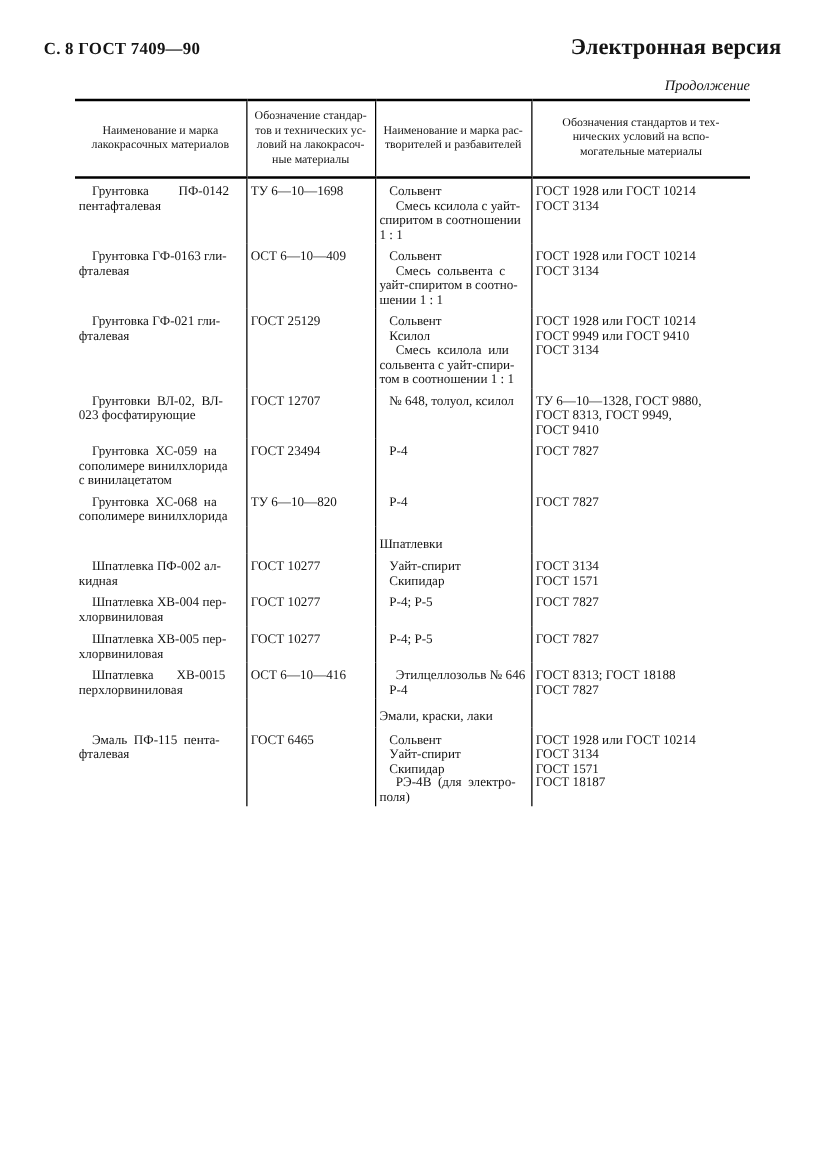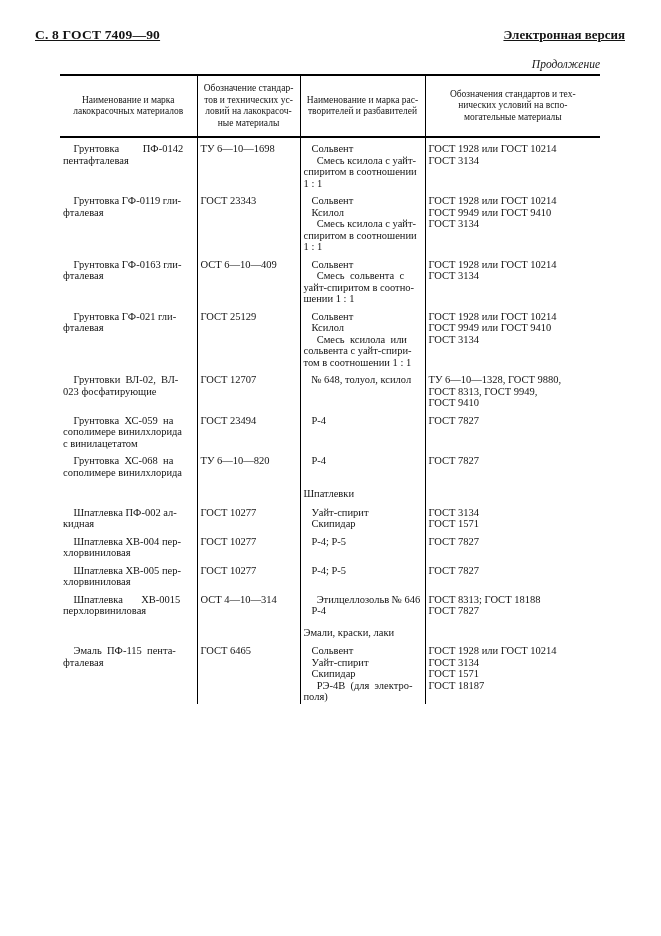--- a/index.html
+++ b/index.html
@@ -14,28 +14,27 @@
     font-family: "Liberation Serif", serif;
     color: #141414;
     overflow: hidden;
   }
   .topbar {
     display: flex;
     justify-content: space-between;
     align-items: baseline;
     margin: 27px 36px 0 35px;
     font-weight: bold;
-    text-decoration: underline;
   }
   .doc-title {
     font-size: 13.5px;
     letter-spacing: 0.2px;
   }
   .version-label {
-    font-size: 13px;
+    font-size: 18px;
   }
   .continuation {
     text-align: right;
     margin: 15px 61px 4px 4px;
     font-style: italic;
     font-size: 11.5px;
   }
   table.main-table {
     border-collapse: collapse;
     table-layout: fixed;
@@ -120,33 +119,20 @@
 пентафталевая</td>
         <td>ТУ 6—10—1698</td>
         <td>   Сольвент
      Смесь ксилола с уайт-
 спиритом в соотношении
 1 : 1</td>
         <td>ГОСТ 1928 или ГОСТ 10214
 ГОСТ 3134</td>
       </tr>
       <tr>
-        <td>    Грунтовка ГФ-0119 гли-
-фталевая</td>
-        <td>ГОСТ 23343</td>
-        <td>   Сольвент
-   Ксилол
-     Смесь ксилола с уайт-
-спиритом в соотношении
-1 : 1</td>
-        <td>ГОСТ 1928 или ГОСТ 10214
-ГОСТ 9949 или ГОСТ 9410
-ГОСТ 3134</td>
-      </tr>
-      <tr>
         <td>    Грунтовка ГФ-0163 гли-
 фталевая</td>
         <td>ОСТ 6—10—409</td>
         <td>   Сольвент
      Смесь  сольвента  с
 уайт-спиритом в соотно-
 шении 1 : 1</td>
         <td>ГОСТ 1928 или ГОСТ 10214
 ГОСТ 3134</td>
       </tr>
@@ -212,21 +198,21 @@
       <tr>
         <td>    Шпатлевка ХВ-005 пер-
 хлорвиниловая</td>
         <td>ГОСТ 10277</td>
         <td>   Р-4; Р-5</td>
         <td>ГОСТ 7827</td>
       </tr>
       <tr>
         <td>    Шпатлевка       ХВ-0015
 перхлорвиниловая</td>
-        <td>ОСТ 4—10—314</td>
+        <td>ОСТ 6—10—416</td>
         <td>     Этилцеллозольв № 646
    Р-4</td>
         <td>ГОСТ 8313; ГОСТ 18188
 ГОСТ 7827</td>
       </tr>
       <tr>
         <td></td>
         <td></td>
         <td class="section-label">Эмали, краски, лаки</td>
         <td></td>

